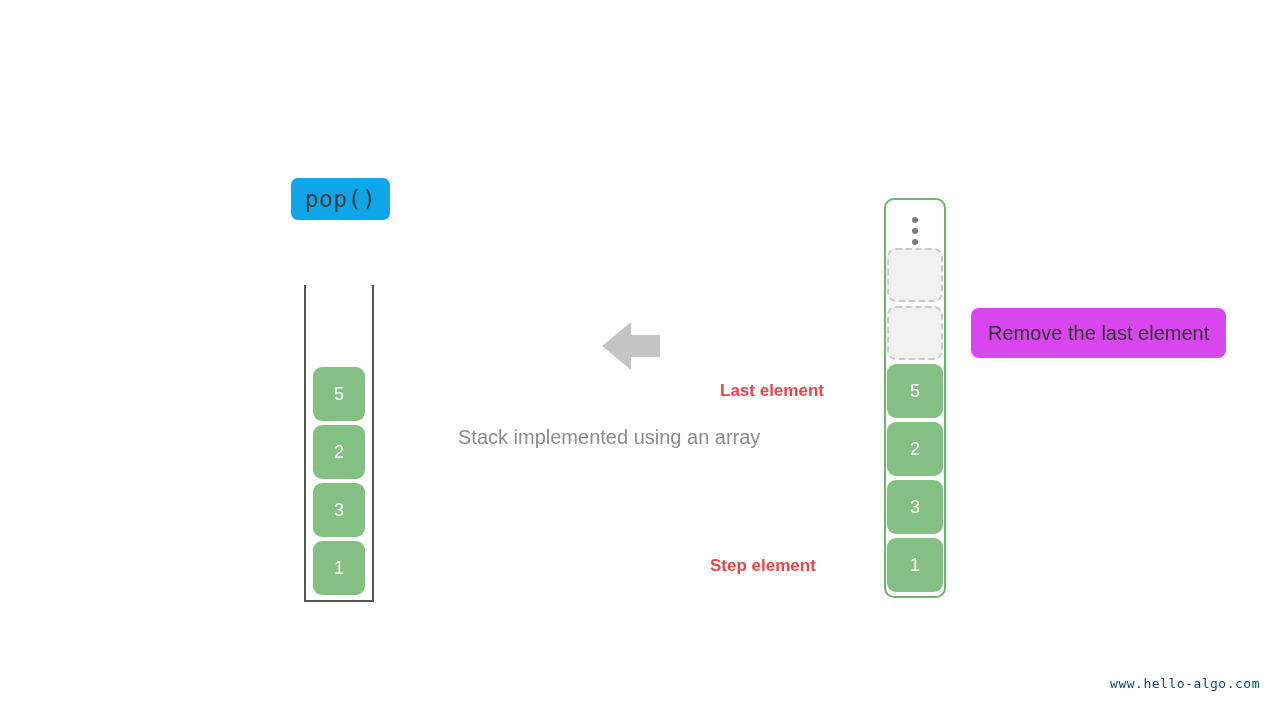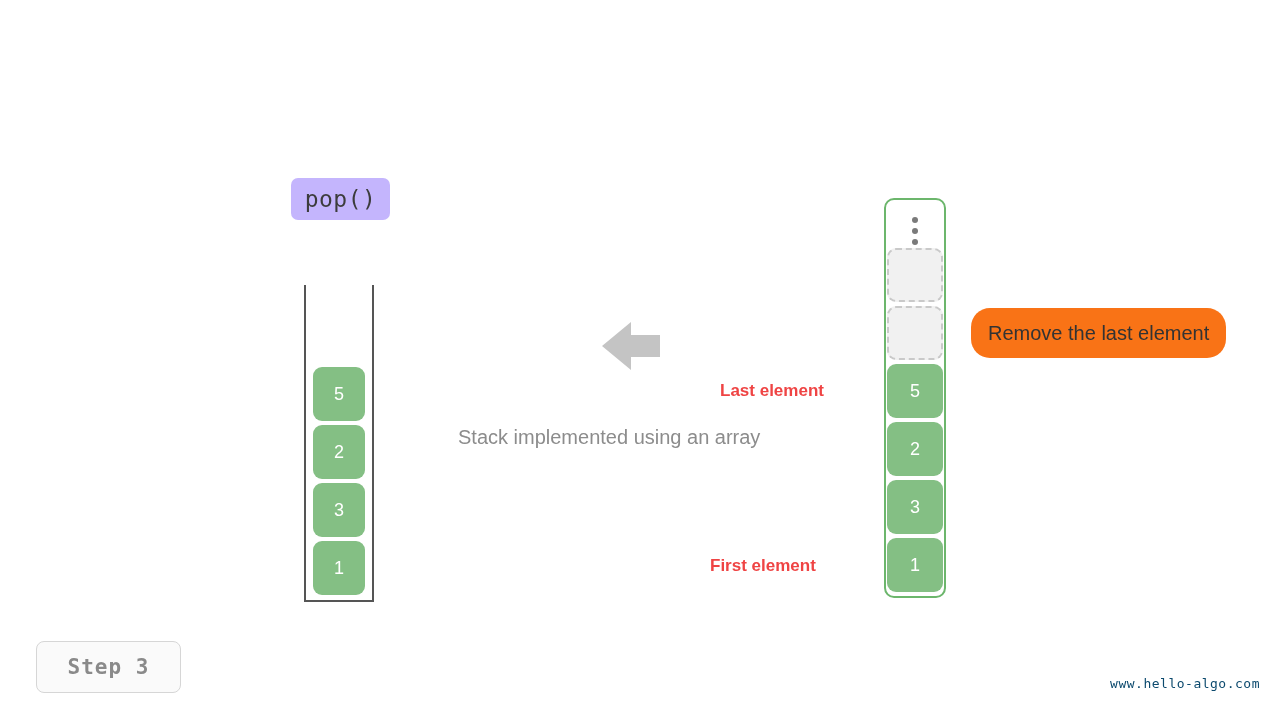--- a/index.html
+++ b/index.html
@@ -21,21 +21,21 @@
     inset: 0;
   }
 
   
   .op-chip {
     position: absolute;
     left: 291px;
     top: 178px;
     width: 99px;
     height: 42px;
-    background: #c4b5fd;
+    background: #0ea5e9;
     border-radius: 7px;
     display: flex;
     align-items: center;
     justify-content: center;
     font-family: "DejaVu Sans Mono", "Liberation Mono", monospace;
     font-size: 23px;
     color: #3c3c3c;
     letter-spacing: 0.5px;
   }
 
@@ -164,22 +164,22 @@
   }
   .anno-last  { left: 720px; top: 381px; }
   .anno-first { left: 710px; top: 556px; }
 
   .note-chip {
     position: absolute;
     left: 971px;
     top: 308px;
     height: 50px;
     padding: 0 17px;
-    background: #f97316;
-    border-radius: 19px;
+    background: #d946ef;
+    border-radius: 8px;
     display: flex;
     align-items: center;
     font-size: 20px;
     color: #333333;
     white-space: nowrap;
   }
 
   
   .step-badge {
     position: absolute;
@@ -233,37 +233,36 @@
 
   <div class="arrow">
     <svg width="58" height="52" viewBox="0 0 58 52" aria-hidden="true">
       <path d="M0 26 L29 2 L29 15 L58 15 L58 37 L29 37 L29 50 Z" fill="#c4c4c4"></path>
     </svg>
   </div>
 
   <div class="caption-sub">Stack implemented using an array</div>
 
   <div class="anno-bold anno-last">Last element</div>
-  <div class="anno-bold anno-first">First element</div>
+  <div class="anno-bold anno-first">Step element</div>
 
   <div class="right-stack">
     <div class="ellipsis-dots">
       <i></i>
         <i></i>
         <i></i>
     </div>
     <div class="right-cells">
       <div class="cell empty wide"></div>
       <div class="cell empty wide"></div>
       <div class="cell filled wide">5</div>
       <div class="cell filled wide">2</div>
       <div class="cell filled wide">3</div>
       <div class="cell filled wide">1</div>
     </div>
   </div>
 
   <div class="note-chip">Remove the last element</div>
 
-  <div class="step-badge">Step 3</div>
 
   <div class="watermark">www.hello-algo.com</div>
 
 </div>
 
 </body></html>

